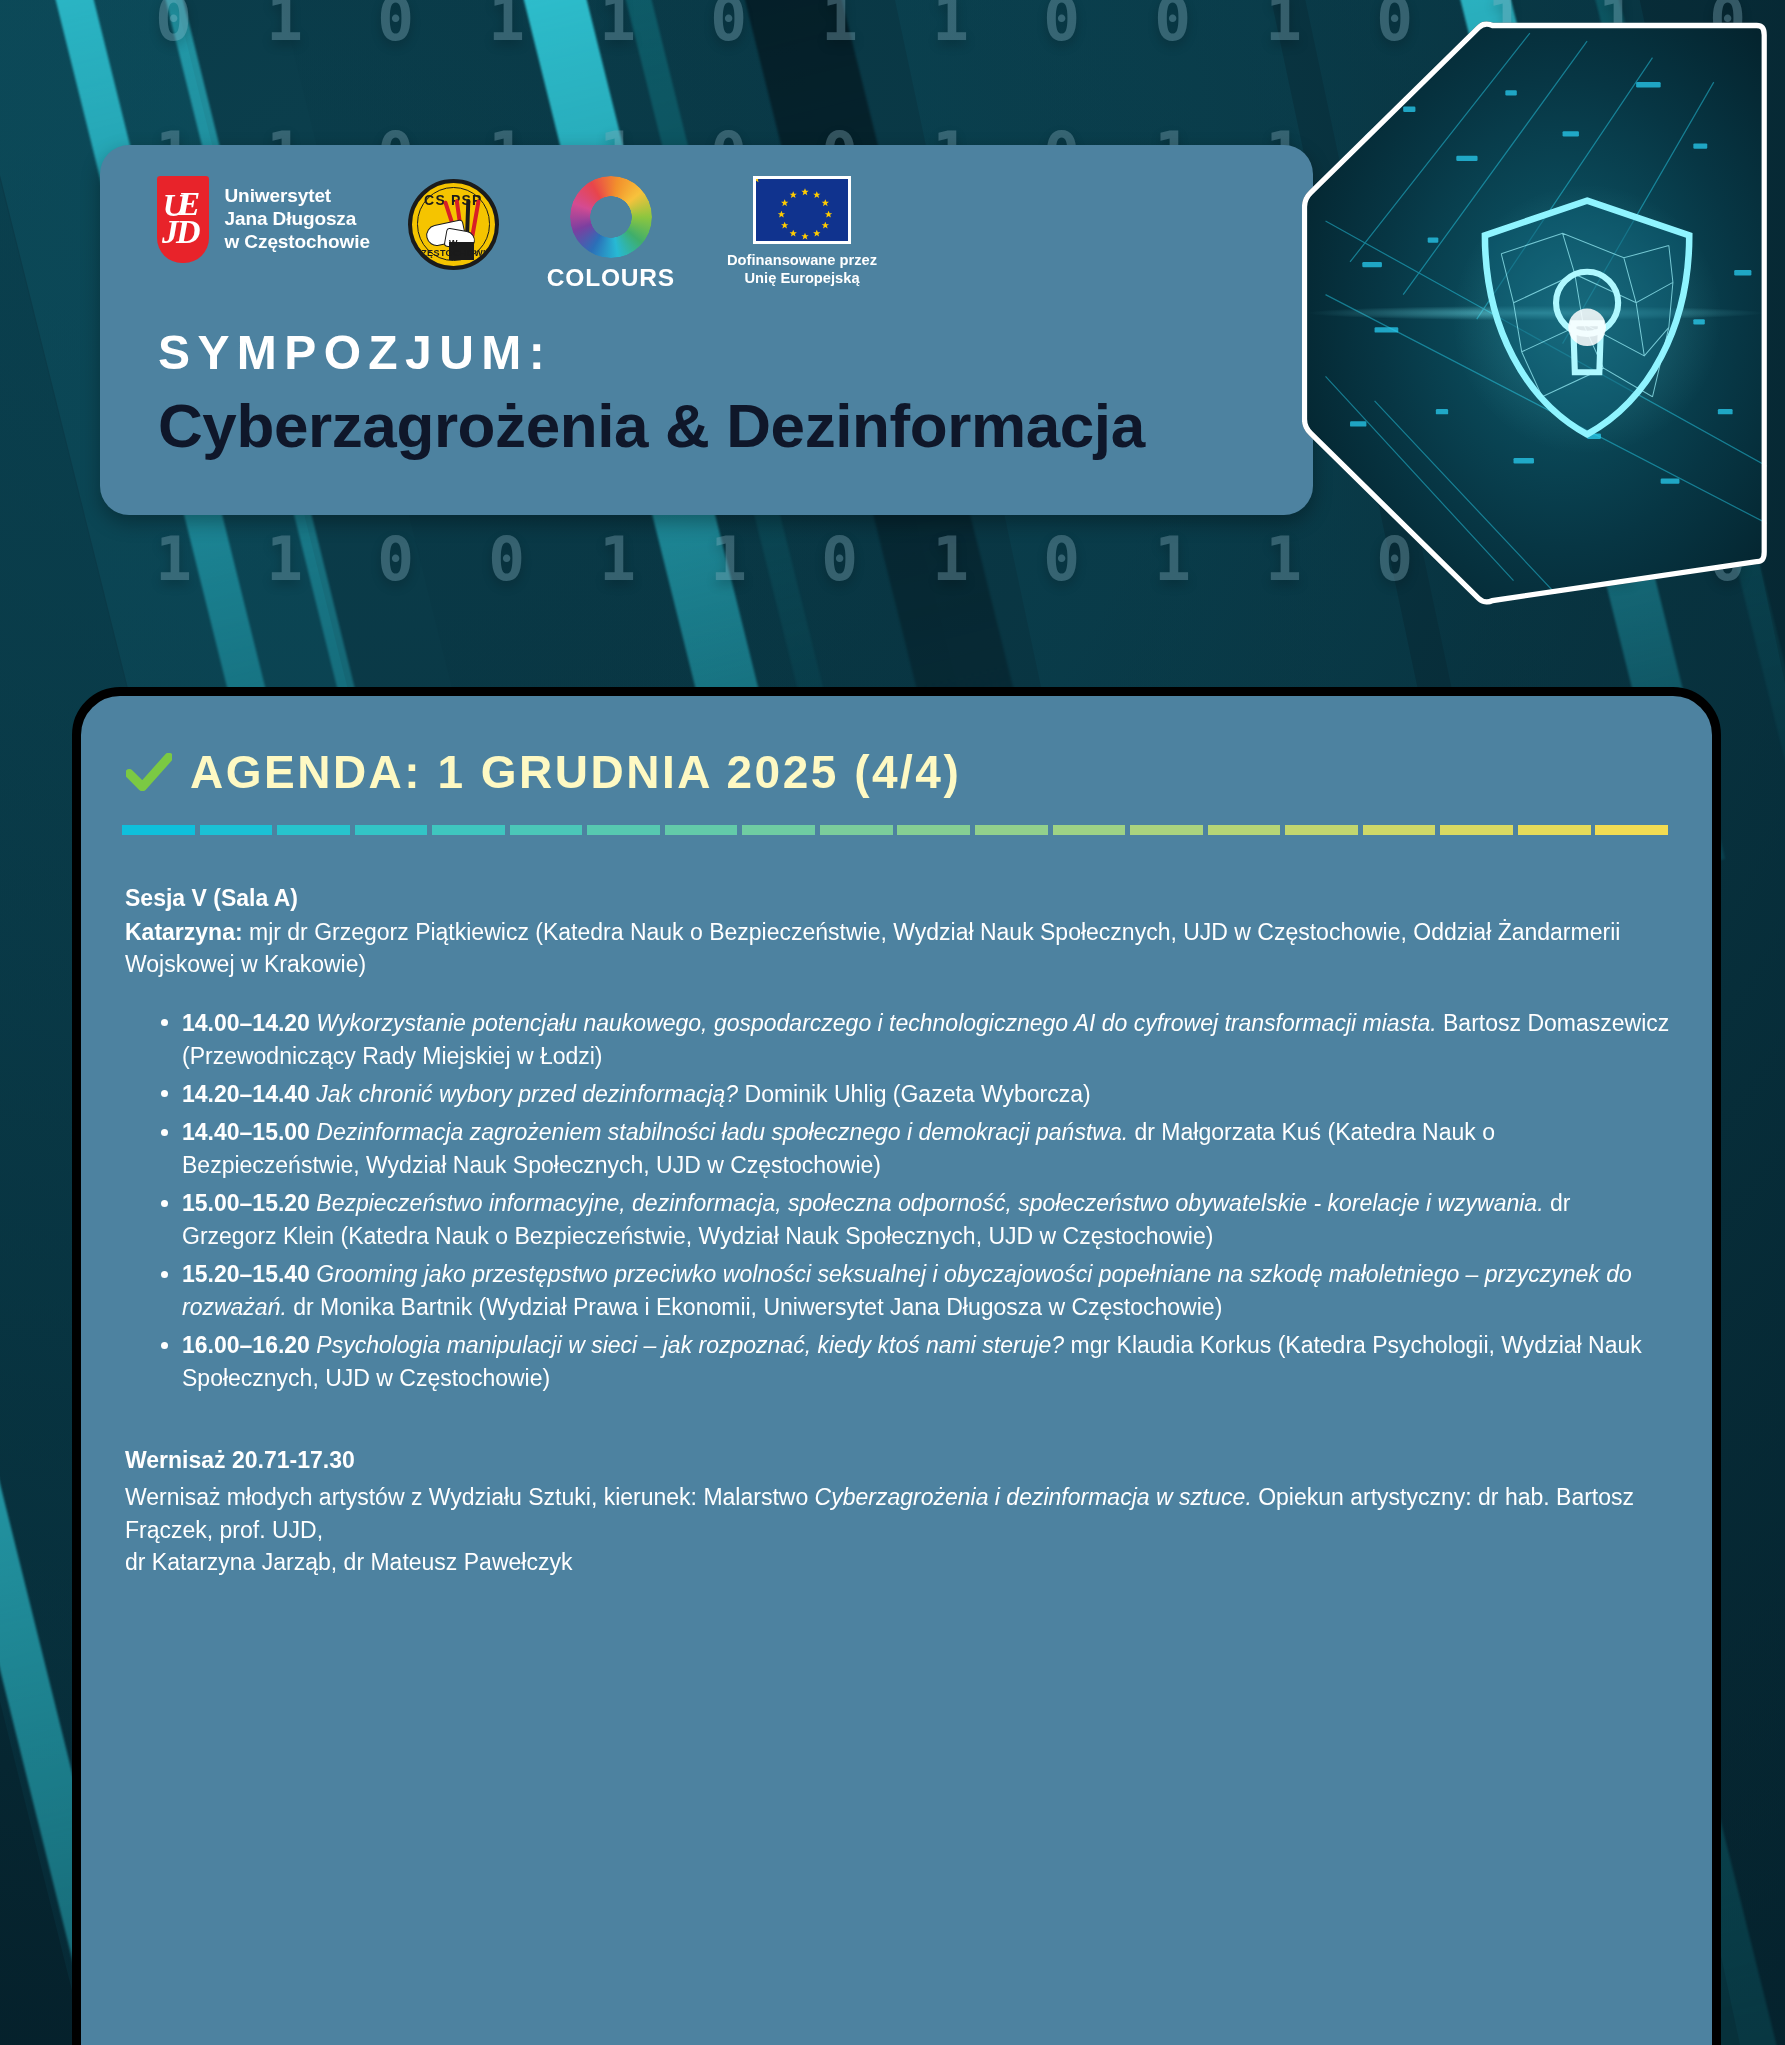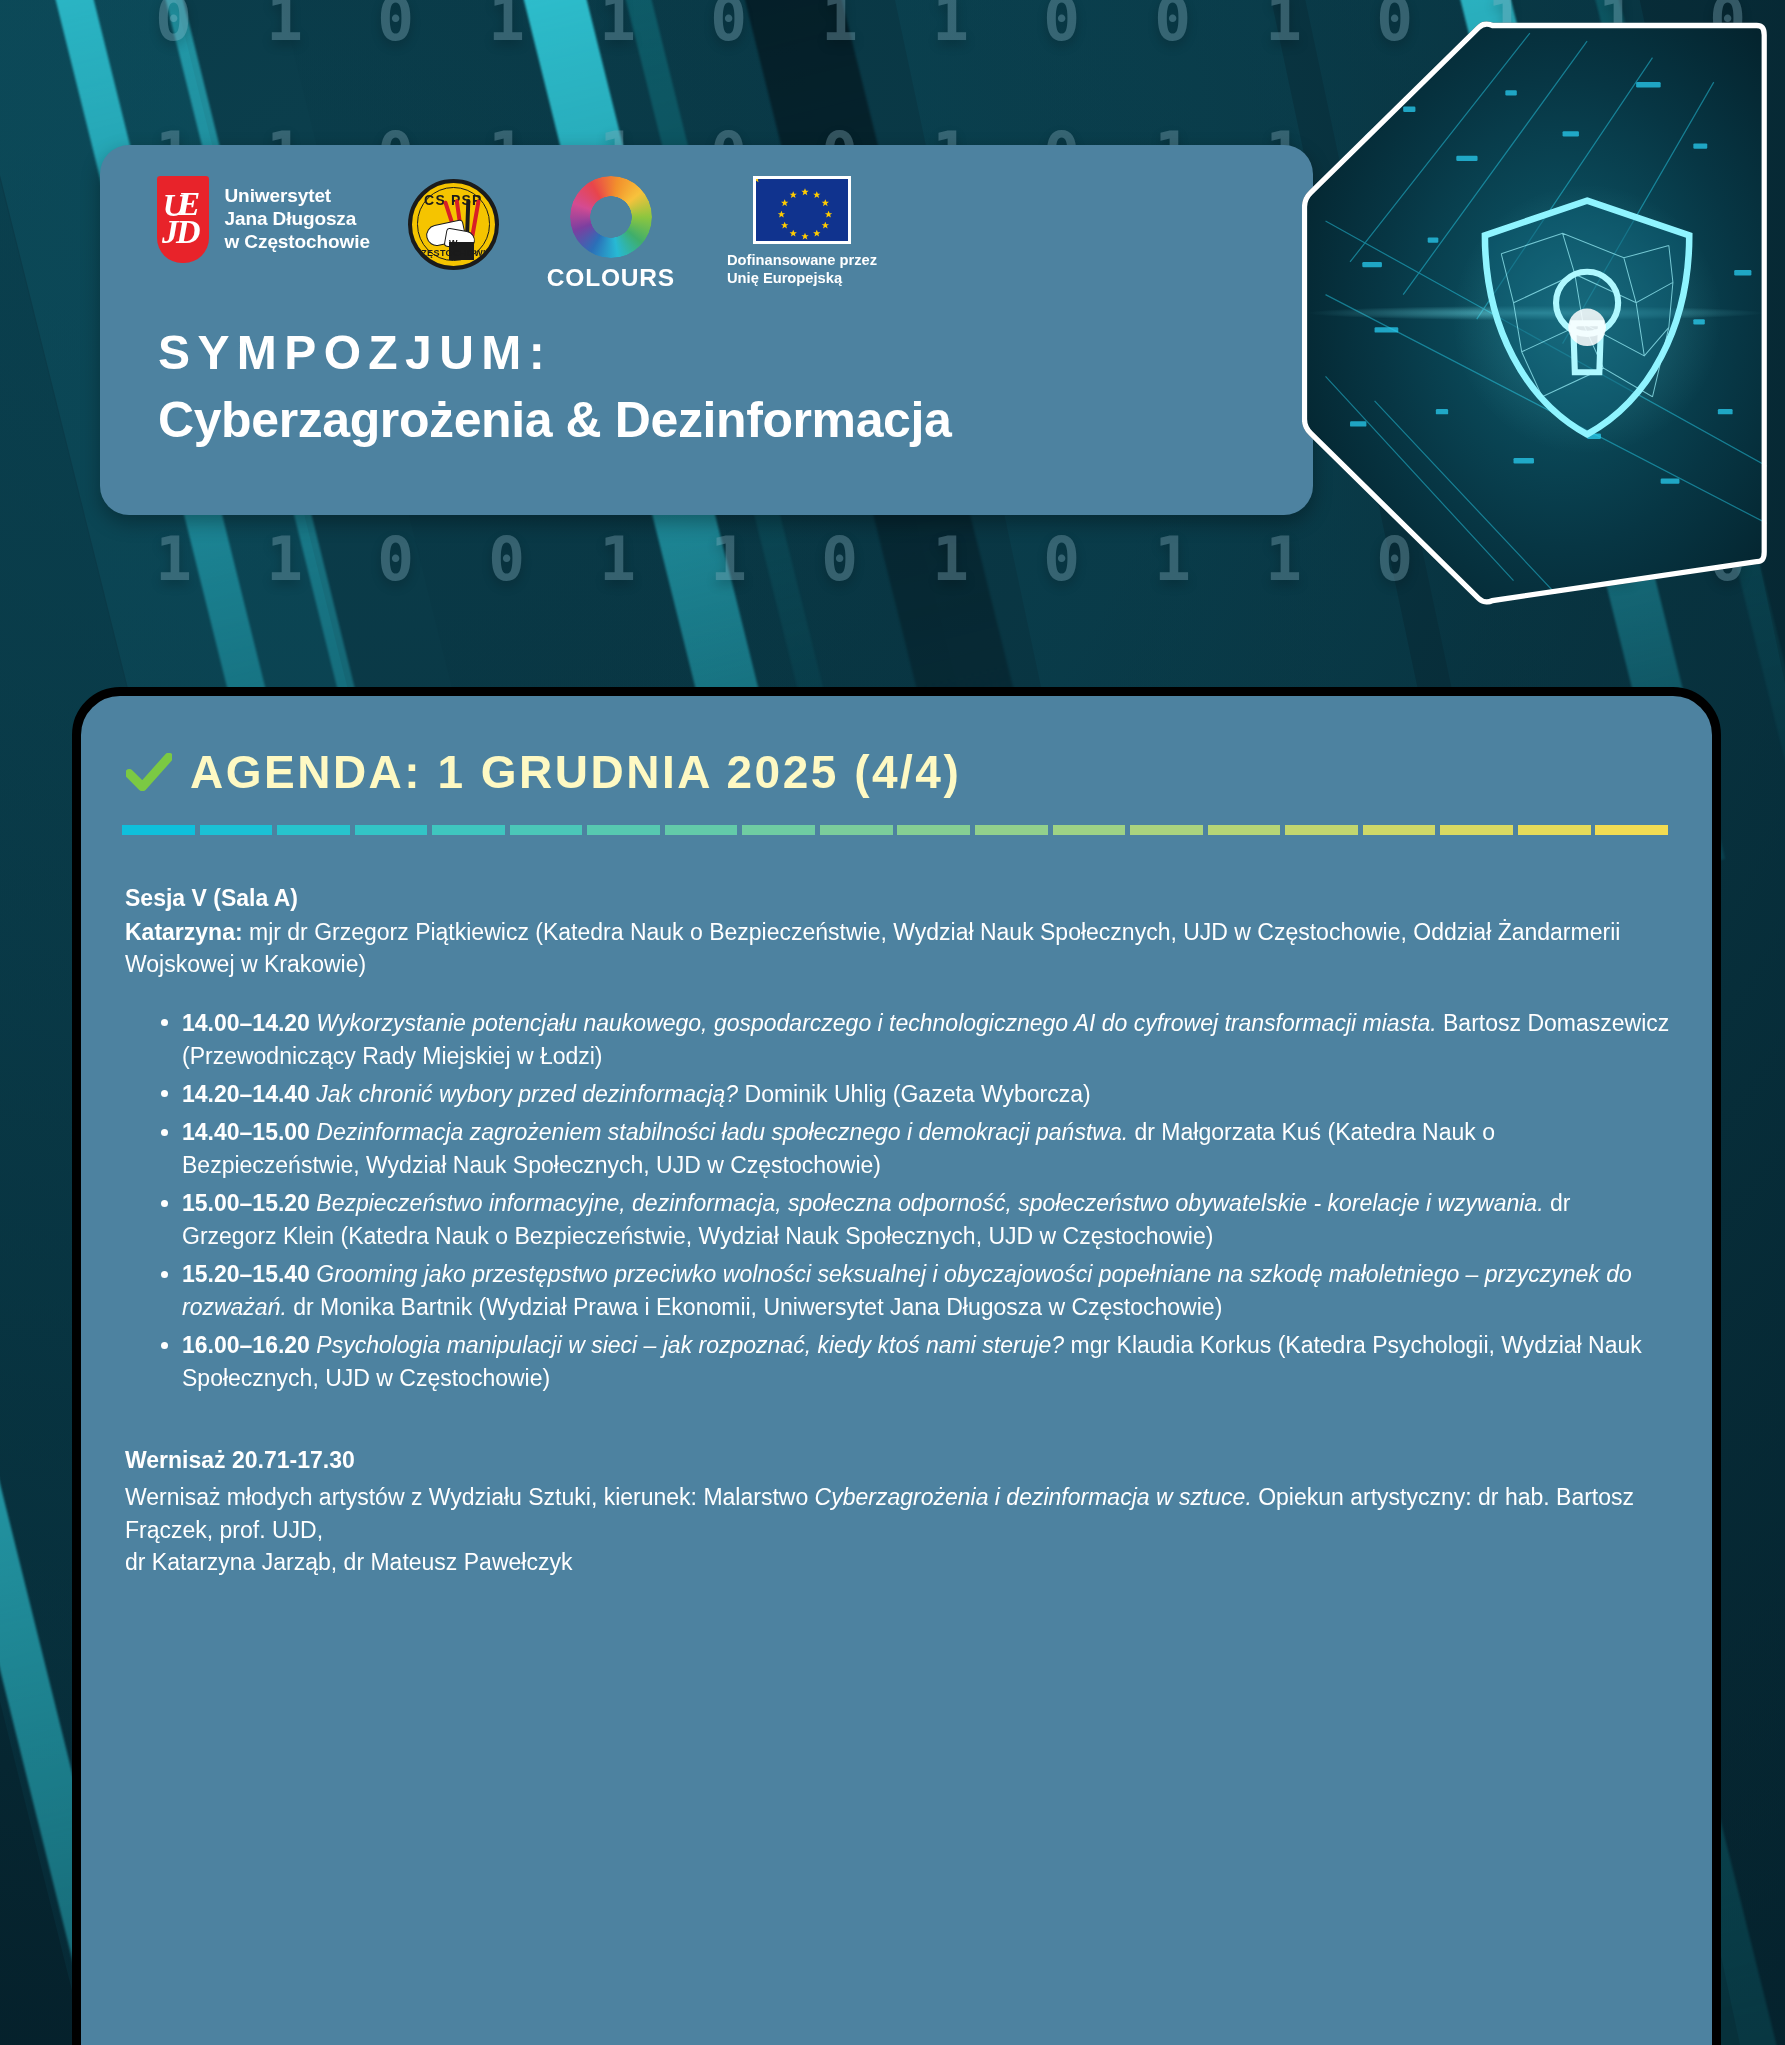--- a/index.html
+++ b/index.html
@@ -66,27 +66,27 @@
         #f2902c 0deg,#f7c23c 40deg,#8dc63f 80deg,#3fae6b 120deg,
         #27b9d4 160deg,#2b6fb8 200deg,#7b3fa0 240deg,#d44b92 280deg,
         #e8454b 320deg,#f2902c 360deg);
       -webkit-mask:radial-gradient(circle, transparent 20.5px, #000 21px);
       mask:radial-gradient(circle, transparent 20.5px, #000 21px);}
   .colours-label{color:#fff;font-weight:800;font-size:24.5px;letter-spacing:0.8px;margin-top:5.7px;}
 
   
   .eu{margin-left:52px;display:flex;flex-direction:column;align-items:center;}
   .eu-flag{width:98px;height:68px;background:#10338e;border:3.7px solid #fff;position:relative;}
-  .eu-txt{color:#fff;font-weight:700;font-size:14.7px;line-height:1.25;margin-top:6.5px;white-space:pre-line;}
+  .eu-txt{color:#fff;font-weight:700;font-size:14.7px;line-height:1.25;text-align:center;margin-top:6.5px;white-space:pre-line;}
 
   
   #sympozjum{position:absolute;left:58px;top:184px;color:#fff;font-weight:800;
       font-size:48px;letter-spacing:7.4px;line-height:1;}
-  #subtitle{position:absolute;left:58px;top:250px;color:#ffffff;font-weight:800;
-      font-size:50px;letter-spacing:-0.4px;line-height:1;}
+  #subtitle{position:absolute;left:58px;top:250px;color:#0f172a;font-weight:800;
+      font-size:62px;letter-spacing:-0.4px;line-height:1;}
 
   
   #hex-graphic{position:absolute;left:1301px;top:8.2px;width:470px;height:610px;z-index:6;}
 
   
   #main-card{
     position:absolute;left:72px;top:687px;width:1649px;height:1776px;
     background:#4d82a0;border:9px solid #000;border-radius:48px;z-index:4;overflow:hidden;
   }
   #agenda-head{display:flex;align-items:center;gap:18px;margin:53px 0 0 45px;}

